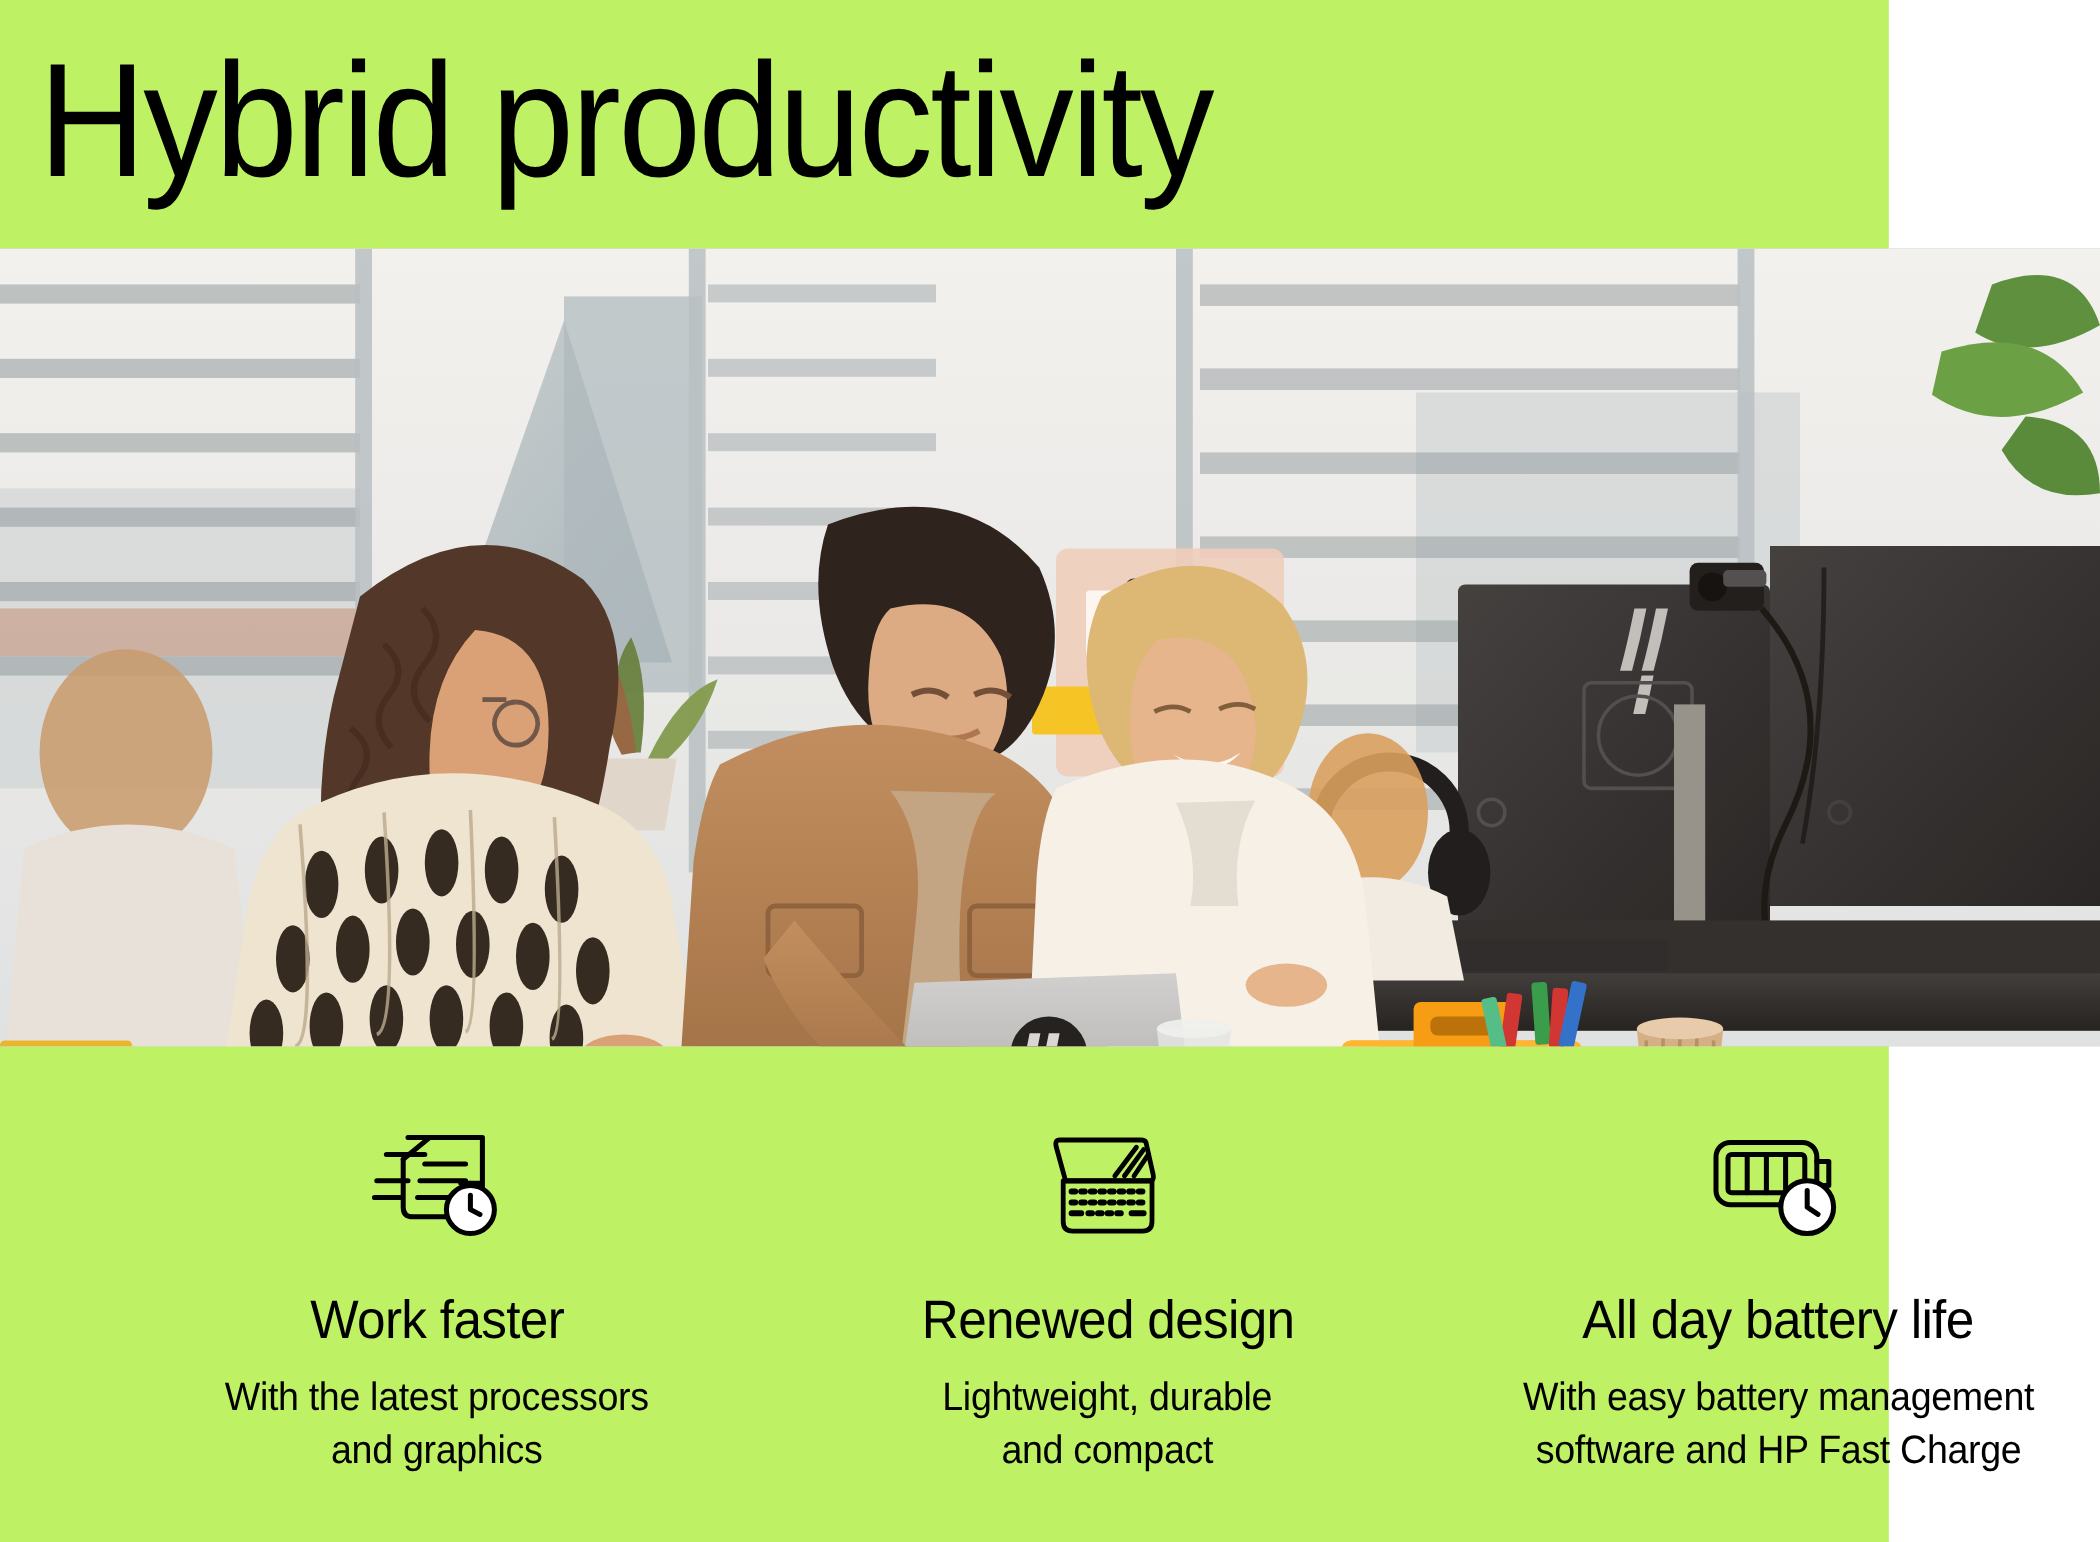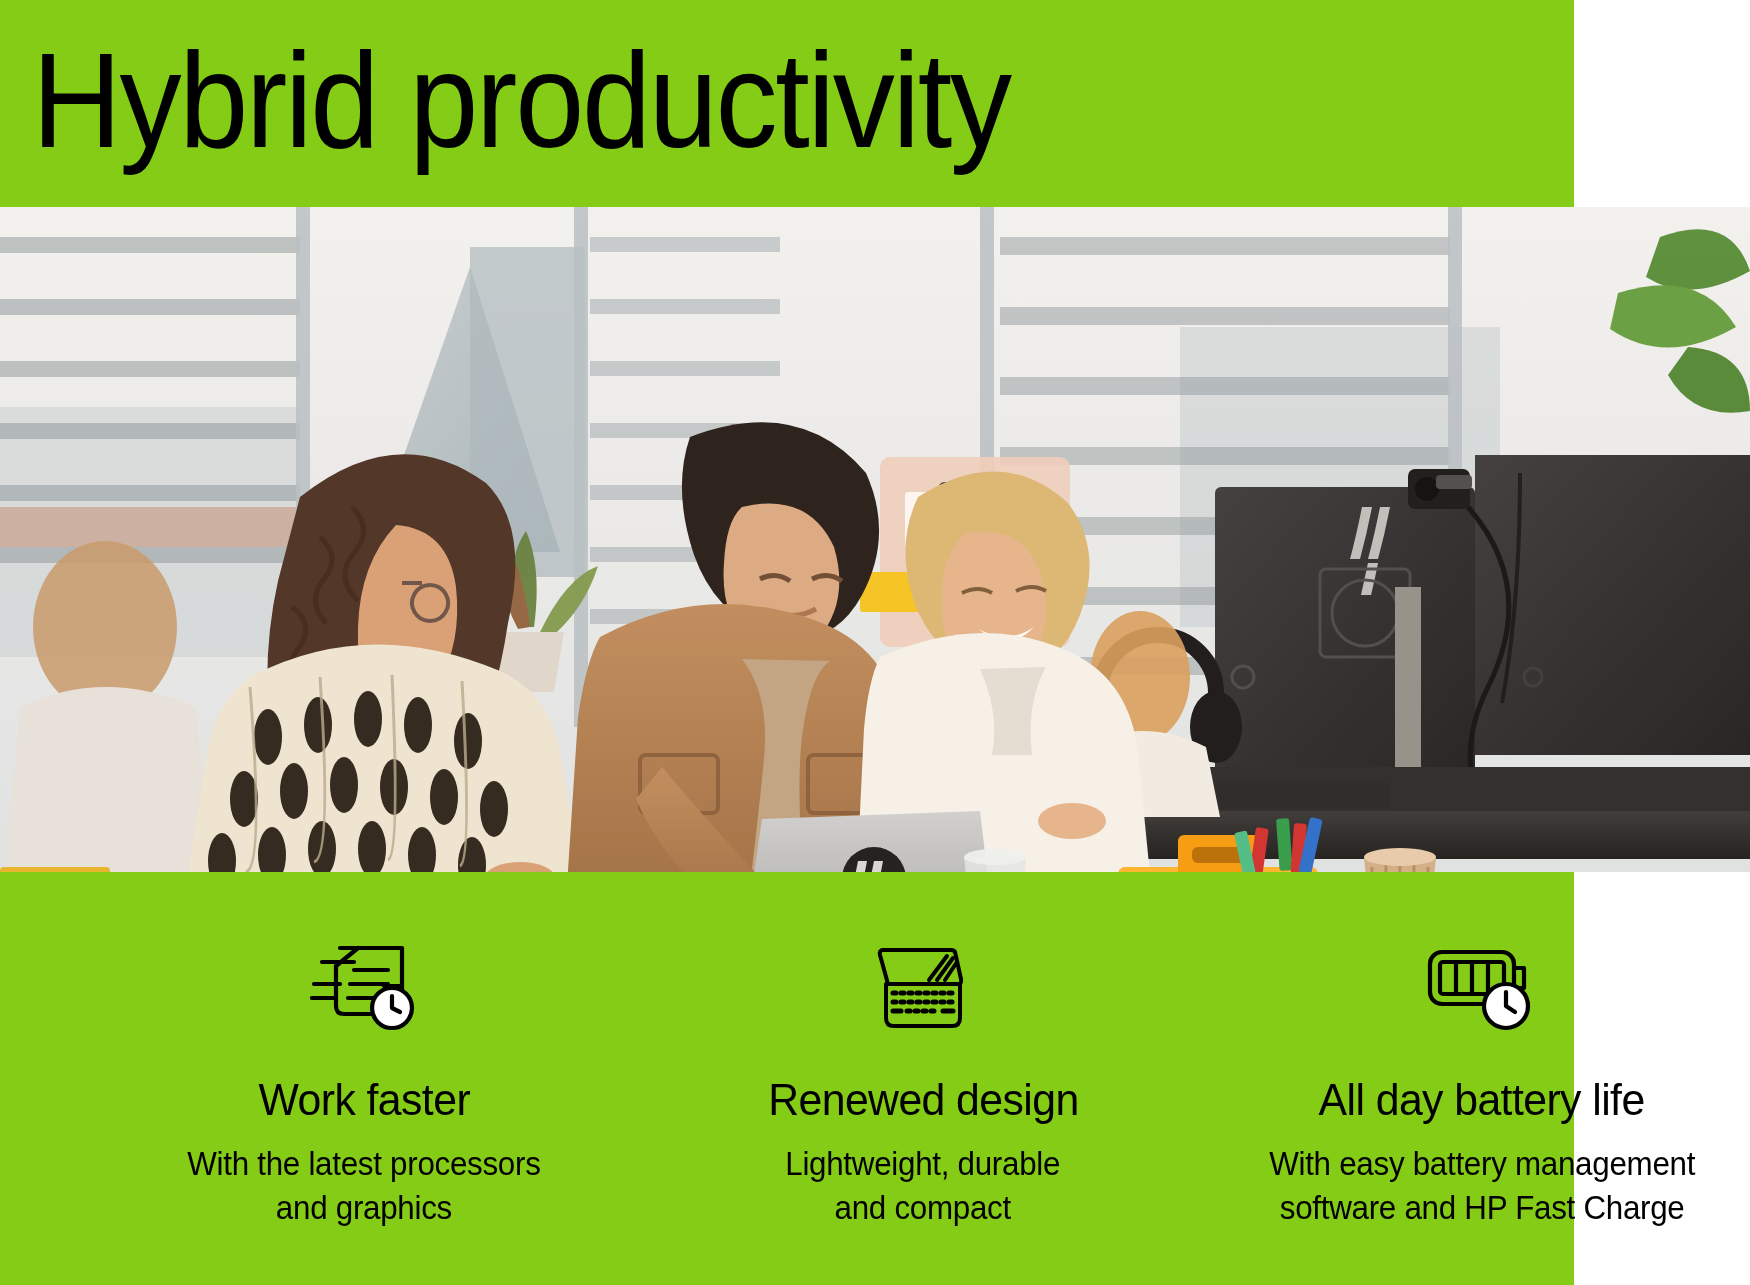--- a/index.html
+++ b/index.html
@@ -10,21 +10,21 @@
     height: 1285px;
     background: #ffffff;
     font-family: "Liberation Sans", "DejaVu Sans", sans-serif;
     overflow: hidden;
   }
 
   .page {
     position: relative;
     width: 1574px;
     height: 1285px;
-    background: #84cc16;
+    background: #bef264;
   }
 
   
   .headline {
     position: absolute;
     left: 32px;
     top: 26px;
     width: 1690px;
     height: 160px;
     font-size: 135px;

